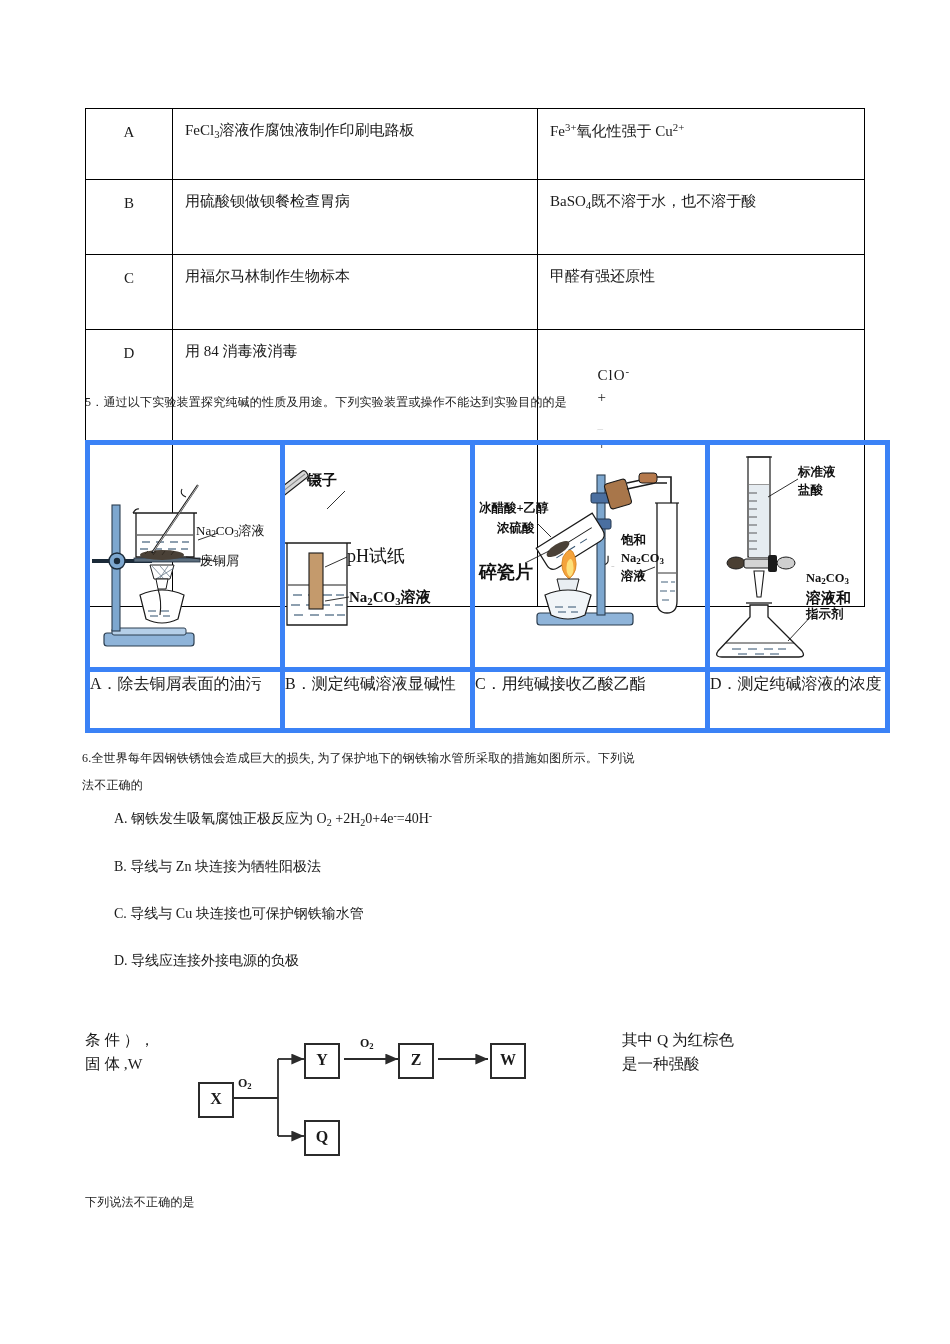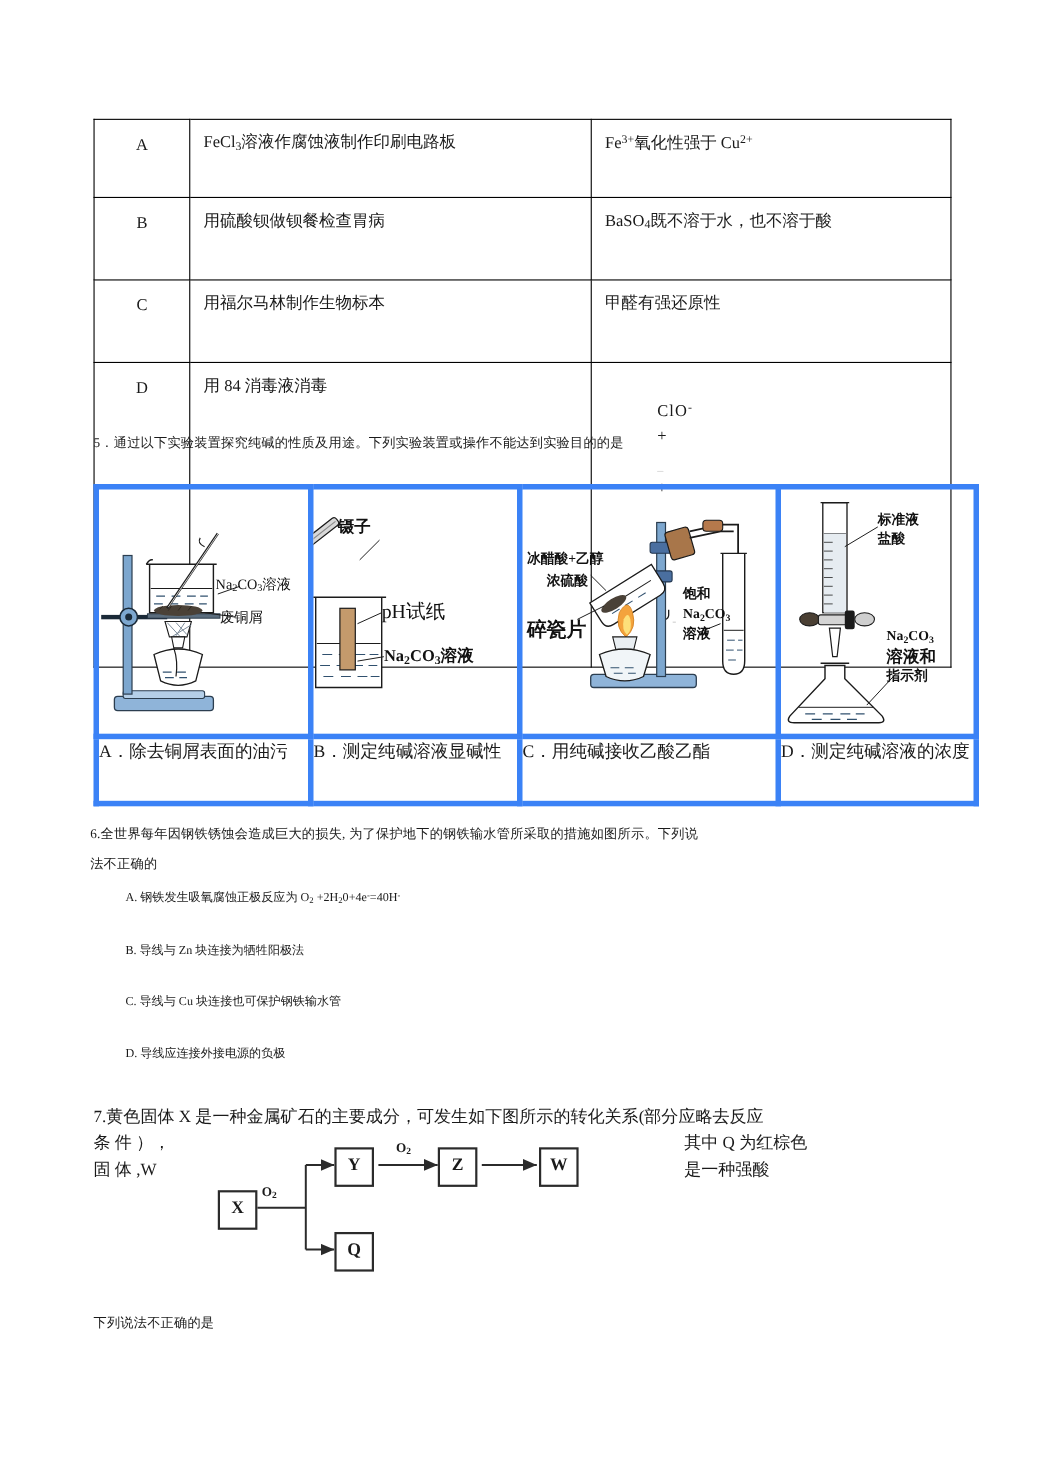--- a/index.html
+++ b/index.html
@@ -104,21 +104,21 @@
     position: absolute;
     font-size: 13px;
     line-height: 1.25;
     color: #111;
     white-space: nowrap;
   }
 
   
   .q6-opt {
     position: absolute;
-    font-size: 11px;
+    font-size: 14px;
     line-height: 1.6;
     white-space: nowrap;
   }
   .q6-fig {
     position: absolute;
     left: 580px;
     top: 798px;
     width: 290px;
     height: 152px;
   }
@@ -467,21 +467,20 @@
   <div class="q-stem" style="left:82px; top:775px;">法不正确的</div>
 
   <div class="q6-opt" style="left:114px; top:808px;">
     <span>A. 钢铁发生吸氧腐蚀正极反应为 O</span><sub>2</sub><span> +2H</span><sub>2</sub><span>0+4e</span><sup>-</sup><span>=40H</span><sup>-</sup>
   </div>
   <div class="q6-opt" style="left:114px; top:856px;">B. 导线与 Zn 块连接为牺牲阳极法</div>
   <div class="q6-opt" style="left:114px; top:903px;">C. 导线与 Cu 块连接也可保护钢铁输水管</div>
   <div class="q6-opt" style="left:114px; top:950px;">D. 导线应连接外接电源的负极</div>
 
 
-  <div class="q7-frag" style="left:85px; top:1002px; width:790px;">7.黄色固体 X 是一种金属矿石的主要成分，可发生如下图所示的转化关系(部分应略去反应</div>
   <div class="q7-frag" style="left:85px; top:1026px;">条 件 ），</div>
   <div class="q7-frag" style="left:622px; top:1026px;">其中 Q 为红棕色</div>
   <div class="q7-frag" style="left:85px; top:1050px;">固 体 ,W</div>
   <div class="q7-frag" style="left:622px; top:1050px;">是一种强酸</div>
 
   <div class="flow">
     <svg style="position:absolute; left:0; top:0;" width="370" height="150">
       <defs>
         <marker id="ah" markerWidth="8" markerHeight="8" refX="7" refY="3" orient="auto">
           <path d="M0,0 L7,3 L0,6 Z" fill="#2b2b2b"></path>

